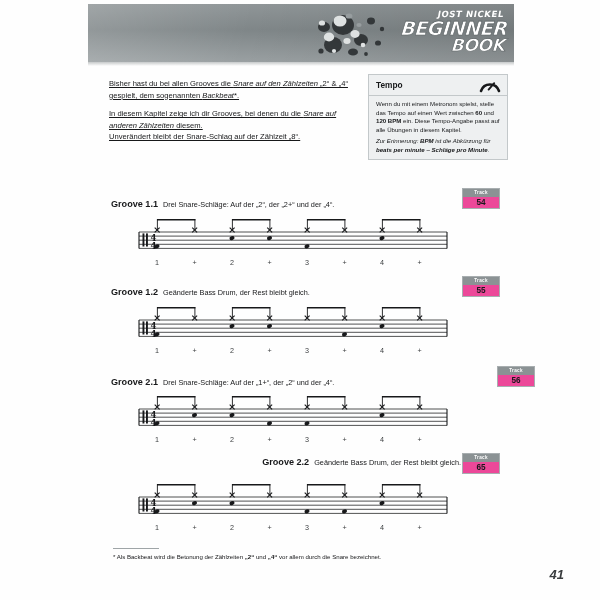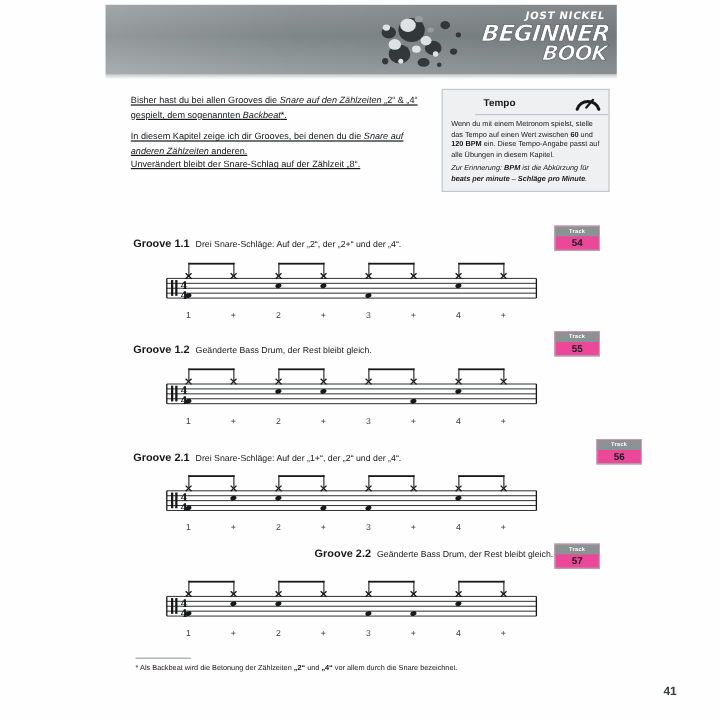--- a/index.html
+++ b/index.html
@@ -77,21 +77,21 @@
   }
   .intro p{margin:0 0 7px 0;}
   .intro em{font-style:italic;}
 
   
   .tempo-box{
     position:absolute;left:368px;top:74px;width:138px;height:84px;
     background:#eef0f1;border:.7px solid #c3c8ca;
   }
   .tempo-head{
-    position:relative;height:20px;border-bottom:.7px solid #c3c8ca;margin-left:27px;
+    position:relative;height:20px;border-bottom:.7px solid #c3c8ca;
   }
   .tempo-title{
     position:absolute;left:7px;top:5px;
     font-size:8.3px;font-weight:bold;color:#17181a;
   }
   .tempo-icon{position:absolute;right:6px;top:1px;}
   .tempo-body{
     padding:4px 7px 0 7px;
     font-size:6.1px;line-height:8.6px;color:#17181a;
   }
@@ -146,21 +146,21 @@
     border-top:.7px solid #9fa5a7;
   }
   .footnote{
     position:absolute;left:113px;top:552px;width:390px;
     font-size:6.1px;line-height:9px;color:#17181a;
   }
   .footnote b{font-weight:bold;}
 
   .page-num{
     position:absolute;right:36px;bottom:18px;
-    font-size:10px;font-weight:bold;color:#3a3d3f;
+    font-size:13px;font-weight:bold;color:#3a3d3f;font-style:italic;
   }
 </style>
 </head>
 <body>
 
 <div class="page">
 
   <div class="banner">
 
     <div class="banner-text">
@@ -197,21 +197,21 @@
     <div class="logo">
       <div class="logo-name">JOST NICKEL</div>
       <div class="logo-beg">BEGINNER</div>
       <div class="logo-book">BOOK</div>
     </div>
   </div>
   <div class="banner-shadow"></div>
 
   <div class="intro">
     <p><span>Bisher hast du bei allen Grooves die </span><em>Snare auf den Zählzeiten</em><span> „2“ &amp; „4“ gespielt, dem sogenannten </span><em>Backbeat</em><span>*.</span></p>
-    <p><span>In diesem Kapitel zeige ich dir Grooves, bei denen du die </span><em>Snare auf anderen Zählzeiten</em><span> anderen.</span><br><span>Unverändert bleibt der Snare-Schlag auf der Zählzeit „8“.</span></p>
+    <p><span>In diesem Kapitel zeige ich dir Grooves, bei denen du die </span><em>Snare auf anderen Zählzeiten</em><span> diesem.</span><br><span>Unverändert bleibt der Snare-Schlag auf der Zählzeit „8“.</span></p>
   </div>
 
   <div class="tempo-box">
     <div class="tempo-head">
       <div class="tempo-title">Tempo</div>
       <svg class="tempo-icon" width="22" height="17" viewBox="0 0 22 17">
         <path d="M2 15 A9.5 9.5 0 0 1 20 15" fill="none" stroke="#17181a" stroke-width="2.6" stroke-linecap="round"></path>
         <path d="M15.2 7.2 L9.6 13.6" stroke="#17181a" stroke-width="1.9" stroke-linecap="round"></path>
       </svg>
     </div>
@@ -468,21 +468,21 @@
           <span style="left:129.5px">+</span>
           <span style="left:167px">3</span>
           <span style="left:204.5px">+</span>
           <span style="left:242px">4</span>
           <span style="left:279.5px">+</span>
         </div>
       </div>
       <div class="groove-head" style="top: 451px; text-align: right;"><span class="g-title">Groove 2.2</span><span class="g-desc">Geänderte Bass Drum, der Rest bleibt gleich.</span></div>
       <div class="track-badge" style="top: 453px; left: 462px;">
         <span class="tb-top">Track</span>
-        <span class="tb-num">57</span>
+        <span class="tb-num">65</span>
       </div>
       <div class="notation" style="top: 483px;">
         <svg width="350" height="42" viewBox="0 0 350 42">
           <g stroke="#17181a" stroke-width="0.75">
             <line x1="4" y1="14" x2="312" y2="14"></line>
             <line x1="4" y1="18.1" x2="312" y2="18.1"></line>
             <line x1="4" y1="22.2" x2="312" y2="22.2"></line>
             <line x1="4" y1="26.299999999999997" x2="312" y2="26.299999999999997"></line>
             <line x1="4" y1="30.4" x2="312" y2="30.4"></line>
           </g>

